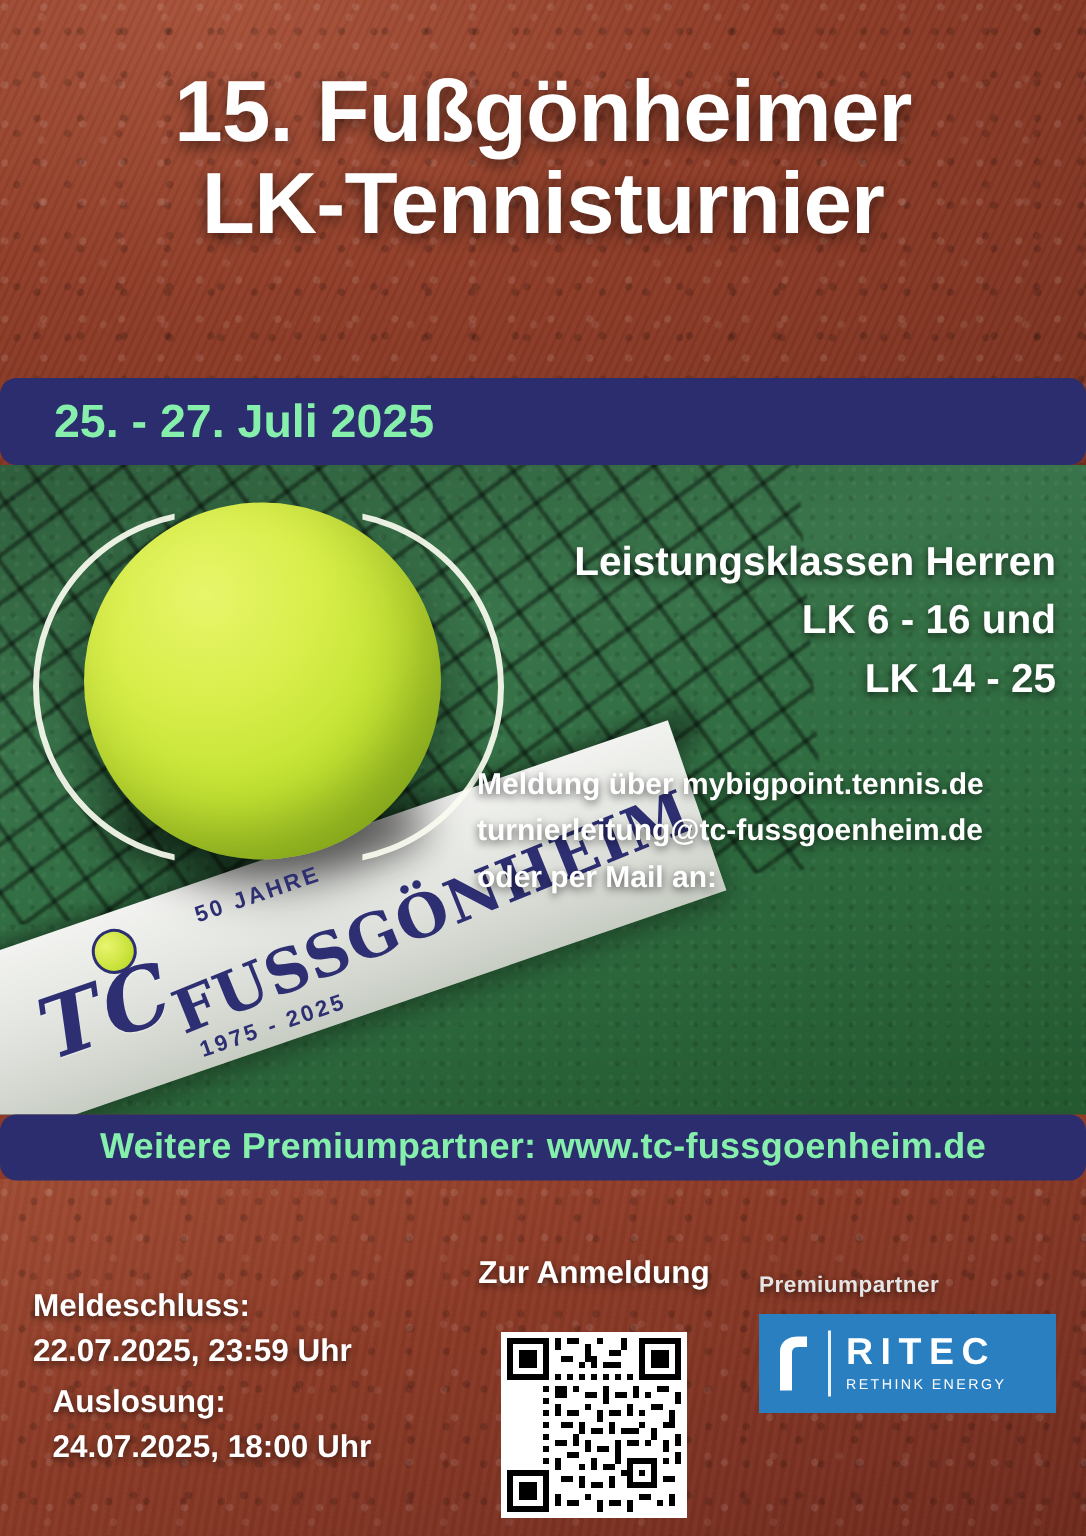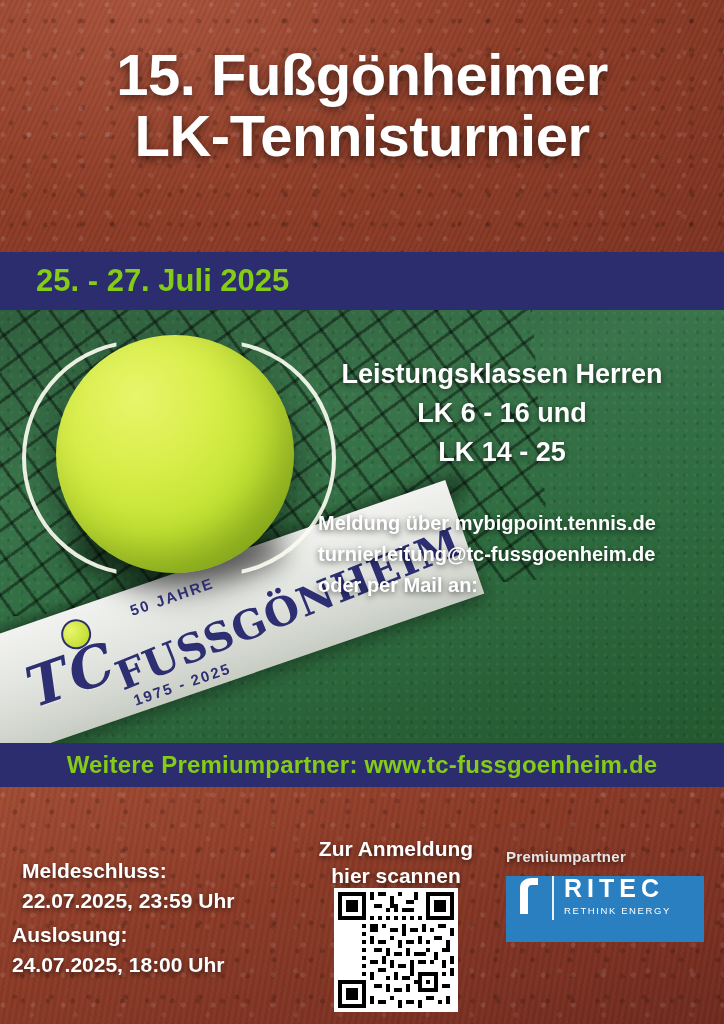--- a/index.html
+++ b/index.html
@@ -213,21 +213,22 @@
     text-shadow: 0 3px 10px rgba(0,0,0,0.55);
   }
   .headline .l2 { display: block; }
 
   
   .band {
     position: absolute;
     left: 0;
     width: 724px;
     background: #2b2d6e;
-    color: #84cc16;
+    color: #86efac;
+    border-radius: 11px;
   }
   .band-dates {
     top: 252px;
     height: 58px;
     display: flex;
     align-items: center;
     padding-left: 36px;
     box-sizing: border-box;
     font-size: 31px;
     font-weight: bold;
@@ -241,21 +242,21 @@
     font-size: 24px;
     font-weight: bold;
     letter-spacing: .2px;
   }
 
   
   .classes {
     position: absolute;
     left: 300px; top: 355px;
     width: 404px;
-    text-align: center;
+    text-align: right;
     color: #ffffff;
     font-size: 27px;
     font-weight: bold;
     line-height: 1.45;
     text-shadow: 0 2px 6px rgba(0,0,0,0.6);
   }
   .contact {
     position: absolute;
     left: 318px; top: 508px;
     width: 392px;
@@ -271,21 +272,21 @@
     position: absolute;
     left: 22px; top: 856px;
     color: #ffffff;
     font-size: 21px;
     font-weight: bold;
     line-height: 1.45;
     text-shadow: 0 2px 5px rgba(0,0,0,0.55);
   }
   .draw-block {
     position: absolute;
-    left: 12px; top: 920px;
+    left: 35px; top: 920px;
     color: #ffffff;
     font-size: 21px;
     font-weight: bold;
     line-height: 1.45;
     text-shadow: 0 2px 5px rgba(0,0,0,0.55);
   }
 
   .scan-label {
     position: absolute;
     left: 288px; top: 835px;
@@ -318,21 +319,21 @@
     letter-spacing: .3px;
     text-shadow: 0 2px 5px rgba(0,0,0,0.55);
     font-weight: bold;
   }
   .sponsor {
     position: absolute;
     left: 506px; top: 876px;
     width: 198px; height: 66px;
     background: #2a7fc1;
     display: flex;
-    align-items: flex-start;
+    align-items: center;
   }
   .sponsor .mark {
     width: 46px;
     display: flex;
     align-items: center;
     justify-content: center;
   }
   .sponsor .mark svg { display:block; }
   .sponsor .divider {
     width: 2px;
@@ -415,21 +416,20 @@
     <div>22.07.2025, 23:59 Uhr</div>
   </div>
 
   <div class="draw-block">
     <div>Auslosung:</div>
     <div>24.07.2025, 18:00 Uhr</div>
   </div>
 
   <div class="scan-label">
     <div>Zur Anmeldung</div>
-    <div>hier scannen</div>
   </div>
 
   <div class="qr">
     <svg viewBox="0 0 29 29" shape-rendering="crispEdges">
       <rect width="29" height="29" fill="#ffffff"></rect>
       <g fill="#000000">
 
         <rect x="0" y="0" width="7" height="1"></rect>
           <rect x="0" y="6" width="7" height="1"></rect>
         <rect x="0" y="0" width="1" height="7"></rect>

